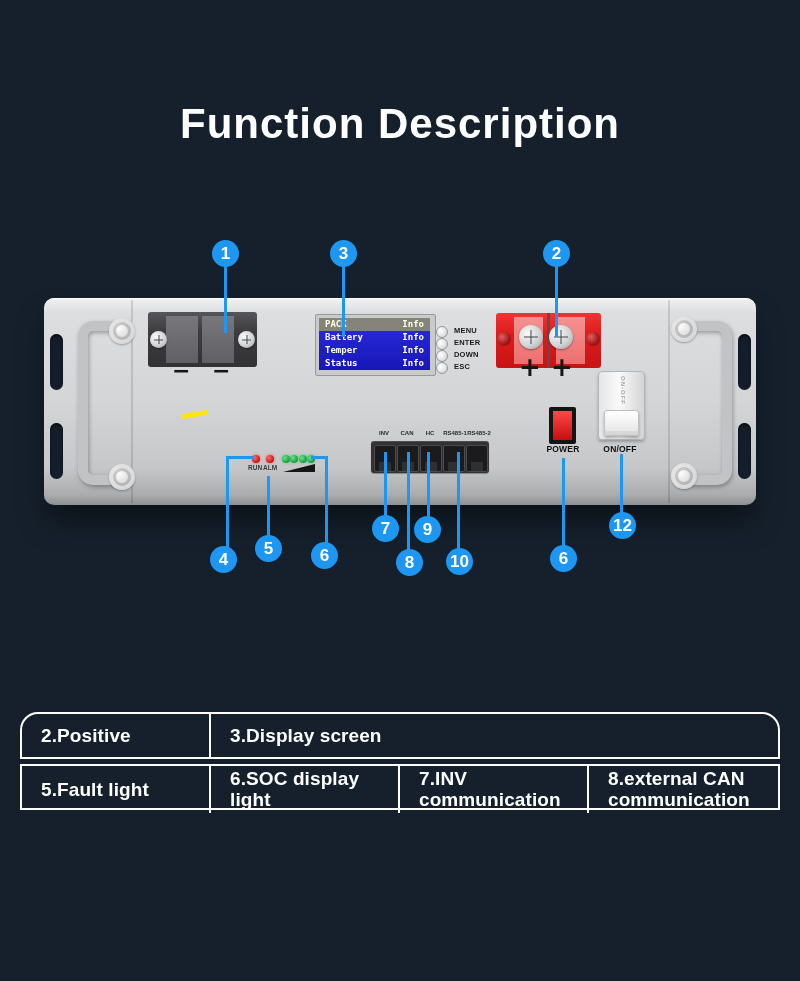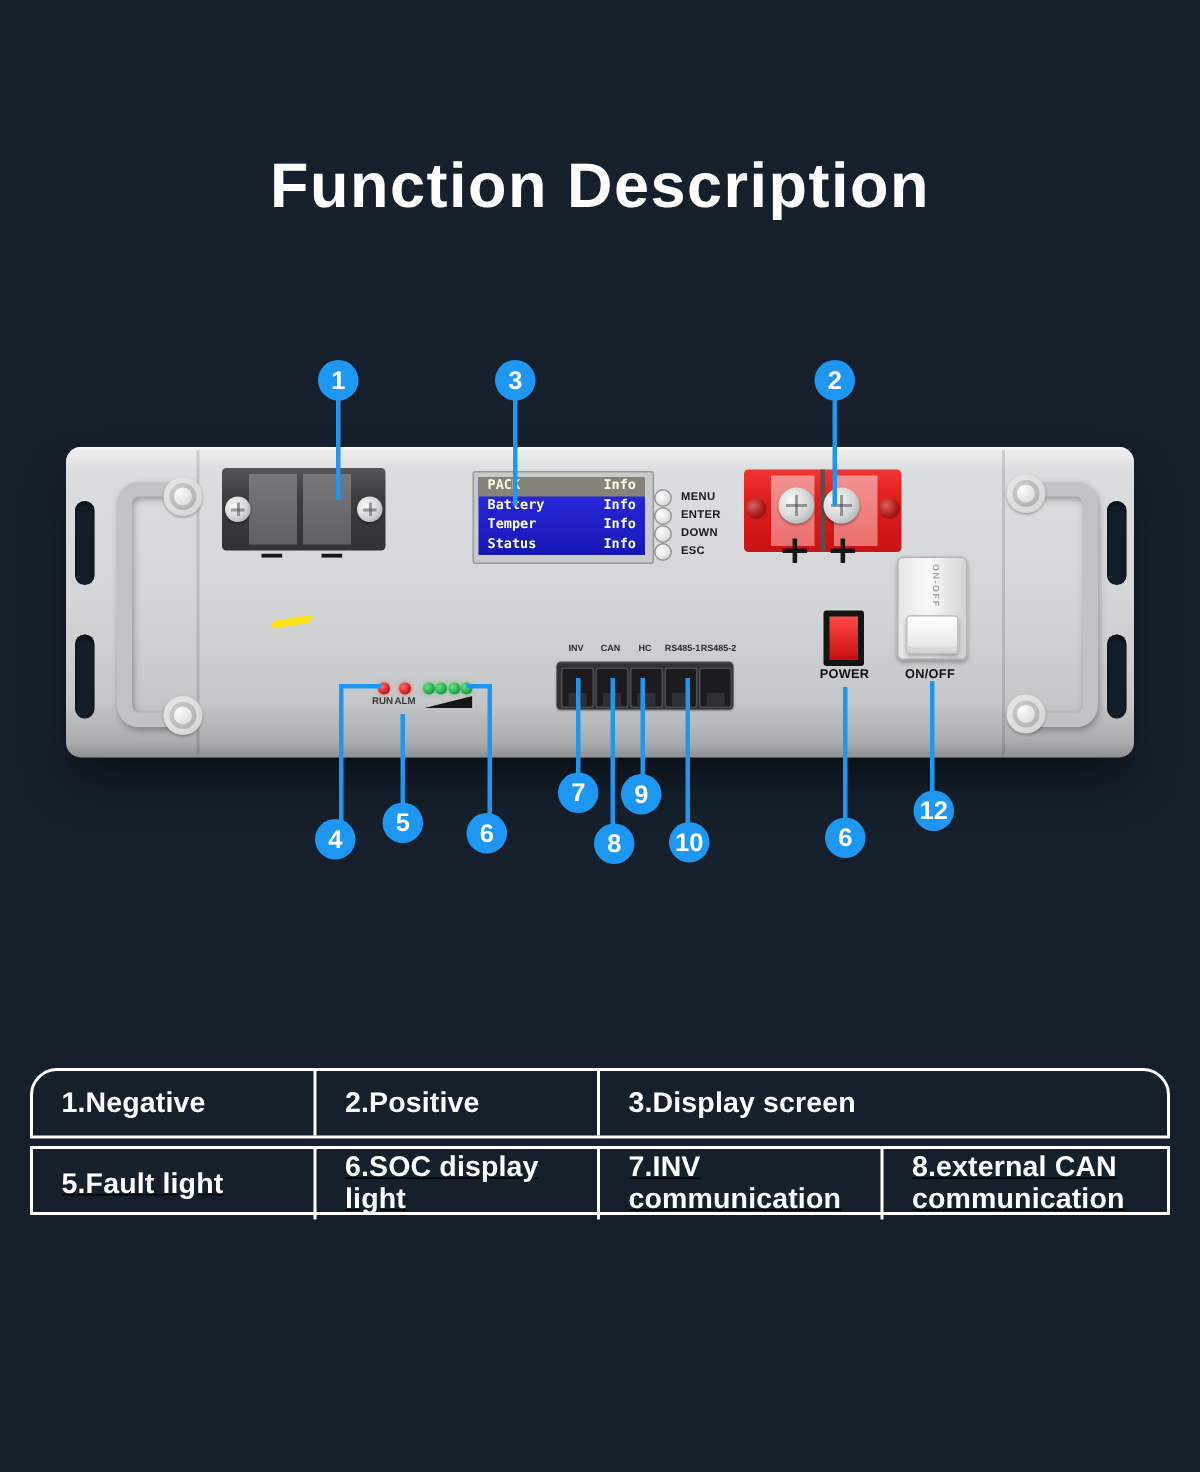--- a/index.html
+++ b/index.html
@@ -89,21 +89,21 @@
   
   .cl{position:absolute;width:3px;background:#1e97f2;}
   .cl-h{position:absolute;height:3px;background:#1e97f2;}
   .cnum{position:absolute;width:27px;height:27px;border-radius:50%;background:#1e97f2;color:#ffffff;
         font-size:17px;font-weight:bold;display:flex;align-items:center;justify-content:center;z-index:5;}
 
   
   .ftable{position:absolute;left:20px;top:712px;width:760px;}
   .trow{display:grid;grid-template-columns:1fr 1fr 1fr 1fr;border:2px solid #ffffff;margin-bottom:5px;box-sizing:border-box;}
   .trow:nth-child(1){height:47px;border-radius:18px 18px 0 0;}
-  .trow:nth-child(2){height:46px;text-decoration:underline;}
+  .trow:nth-child(2){height:46px;}
   .trow:nth-child(3){height:68px;border-radius:0 0 18px 18px;margin-bottom:0;}
   .tcell{display:flex;align-items:center;padding:2px 8px 2px 19px;border-right:2px solid #ffffff;
          color:#ffffff;font-size:19px;font-weight:bold;line-height:1.12;letter-spacing:.1px;}
   .tcell:last-child{border-right:none;}
 </style>
 </head>
 <body>
 
 <div class="scene">
 
@@ -237,25 +237,24 @@
   <div class="cnum" style="left:543px;top:240px;">2</div>
   <div class="cnum" style="left:330px;top:240px;">3</div>
   <div class="cnum" style="left:210px;top:546px;">4</div>
   <div class="cnum" style="left:255px;top:535px;">5</div>
   <div class="cnum" style="left:311px;top:542px;">6</div>
   <div class="cnum" style="left:372px;top:515px;">7</div>
   <div class="cnum" style="left:396px;top:549px;">8</div>
   <div class="cnum" style="left:414px;top:516px;">9</div>
   <div class="cnum" style="left:446px;top:548px;">10</div>
   <div class="cnum" style="left:550px;top:545px;">6</div>
-  <div class="cnum" style="left:609px;top:527px;">12</div>
+  <div class="cnum" style="left:609px;top:512px;">12</div>
 
   <div class="ftable">
     <div class="trow">
-      <div class="tcell">1.Negative</div>
       <div class="tcell">2.Positive</div>
       <div class="tcell">3.Display screen</div>
     </div>
     <div class="trow">
       <div class="tcell">5.Fault light</div>
       <div class="tcell">6.SOC display light</div>
       <div class="tcell">7.INV communication</div>
       <div class="tcell">8.external CAN communication</div>
     </div>
   </div>

